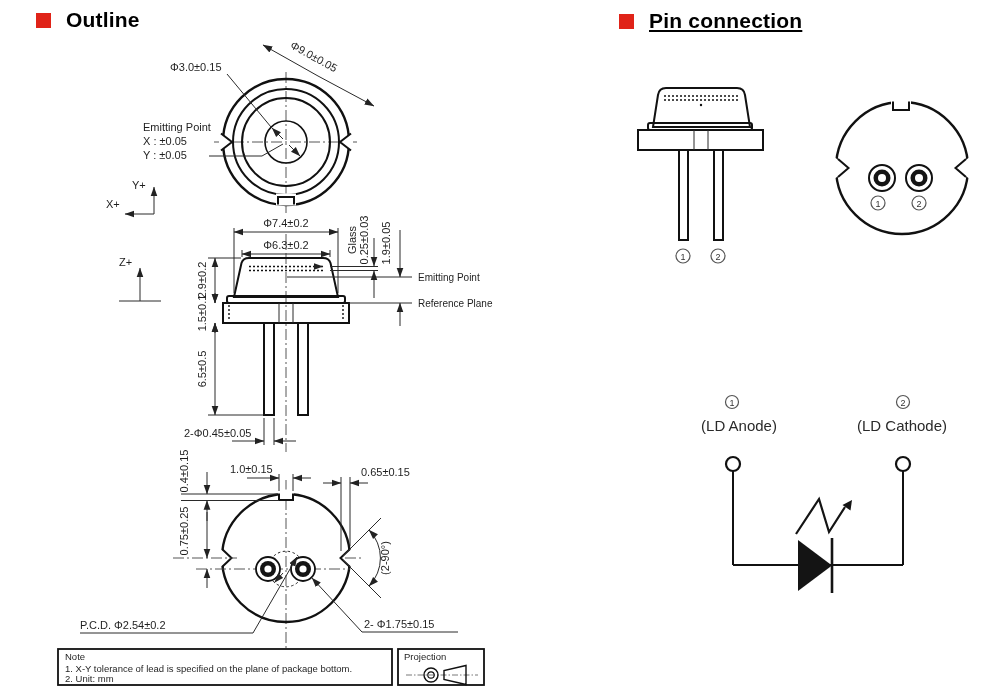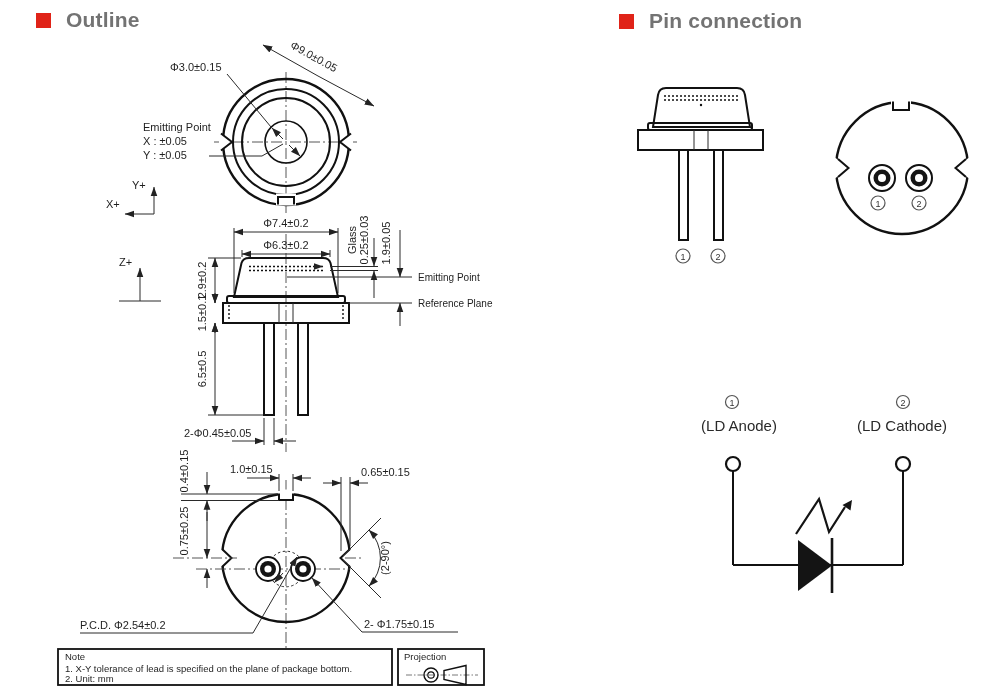--- a/index.html
+++ b/index.html
@@ -1,40 +1,40 @@
 <!DOCTYPE html>
 <html><head>
 <meta charset="utf-8">
 <style>
   html,body{margin:0;padding:0;background:#fff;}
   body{width:996px;height:690px;position:relative;overflow:hidden;
        font-family:"Liberation Sans",sans-serif;}
   .hdr{position:absolute;display:flex;align-items:center;gap:15px;
-       font-weight:bold;font-size:21px;color:#737373;letter-spacing:.2px;}
+       font-weight:bold;font-size:21px;color:#000000;letter-spacing:.2px;}
   .hdr .sq{width:15px;height:15px;background:#e02318;display:inline-block;}
   svg{position:absolute;left:0;top:0;}
   svg .t{fill:#1f1f1f;font-family:"Liberation Sans",sans-serif;font-size:11px;}
   svg .ts{fill:#1f1f1f;font-family:"Liberation Sans",sans-serif;font-size:10px;}
   svg .tn{fill:#1f1f1f;font-family:"Liberation Sans",sans-serif;font-size:9.5px;}
   svg .tc{fill:#2a2a2a;font-family:"Liberation Sans",sans-serif;font-size:15px;}
   svg .td{fill:#333;font-family:"Liberation Sans",sans-serif;font-size:9px;}
   svg .o{stroke:#111;stroke-width:2;fill:none;}
   svg .ob{stroke:#111;stroke-width:2.4;fill:none;}
   svg .d{stroke:#2a2a2a;stroke-width:1;fill:none;}
   svg .cl{stroke:#444;stroke-width:0.9;fill:none;stroke-dasharray:11 3 2 3;}
   svg .dt{stroke:#111;stroke-width:1.4;fill:none;stroke-dasharray:2 2;}
 </style>
 </head>
 <body>
 
 <div class="hdr" style="left:36px;top:8px;">
   <span class="sq"></span>
   <span>Outline</span>
 </div>
-<div class="hdr" style="left:619px;top:9px;">
+<div class="hdr" style="left:619px;top:9px;text-decoration:underline;">
   <span class="sq"></span>
   <span>Pin connection</span>
 </div>
 
 <svg width="996" height="690" viewBox="0 0 996 690">
   <defs>
     <marker id="ar" viewBox="0 0 10 8" refX="9.3" refY="4" markerWidth="10" markerHeight="8" orient="auto-start-reverse" markerUnits="userSpaceOnUse">
       <path d="M0,0.6 L9.6,4 L0,7.4 Z" fill="#222"></path>
     </marker>
   </defs>

